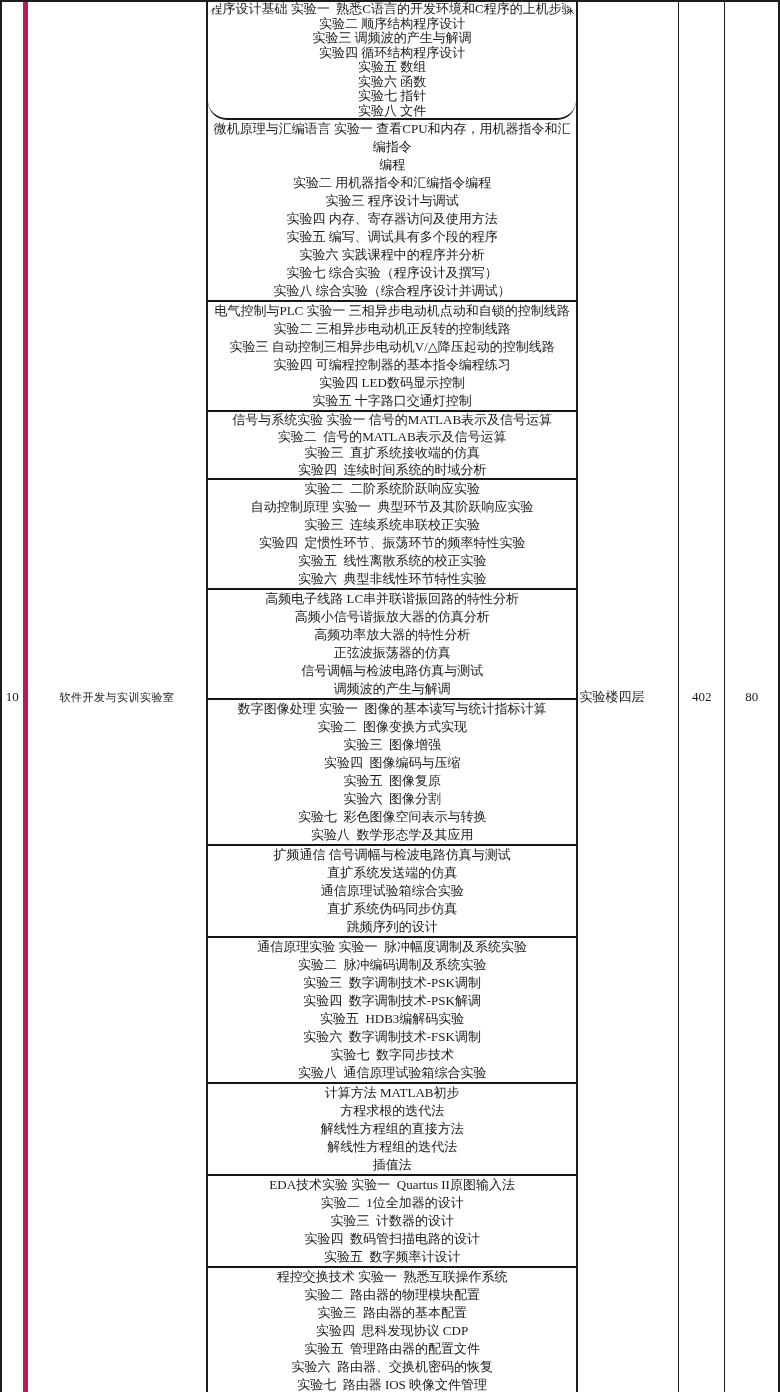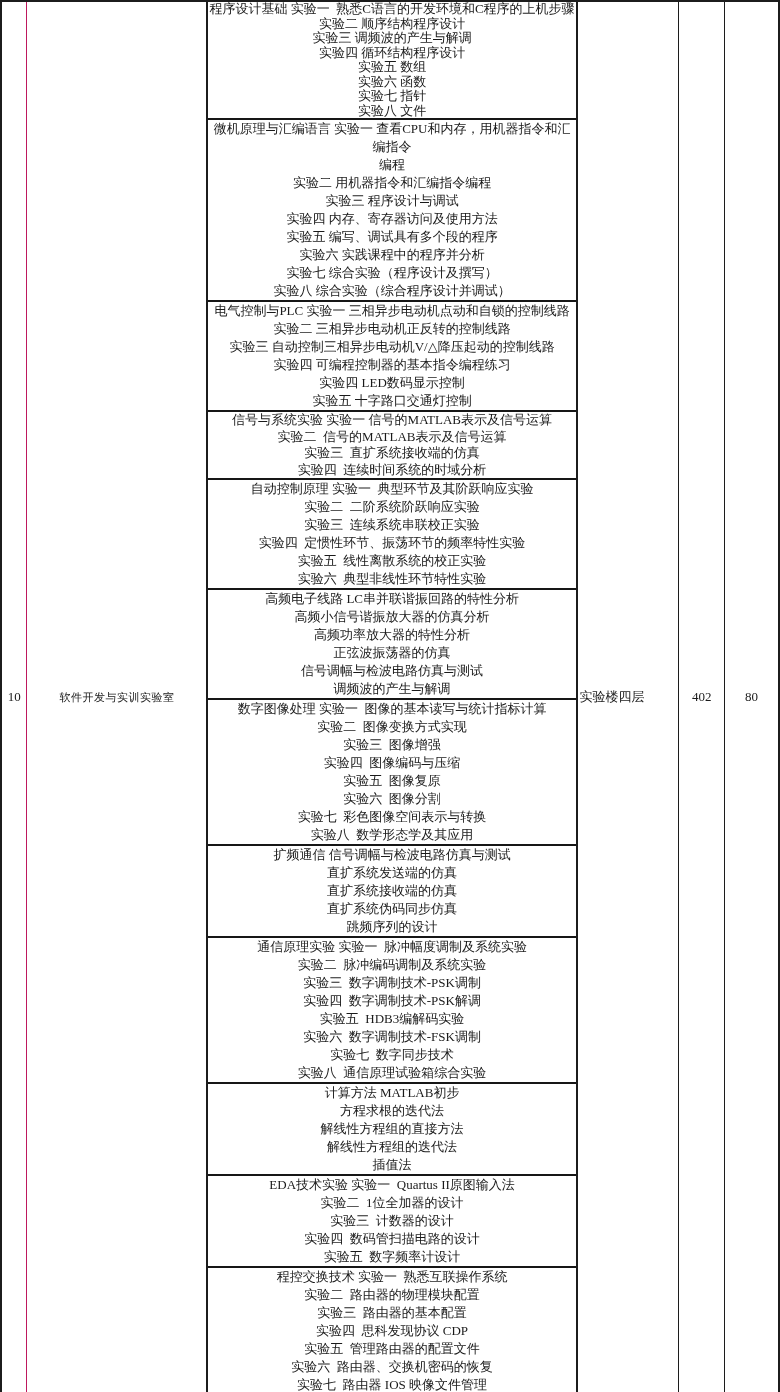--- a/index.html
+++ b/index.html
@@ -17,64 +17,64 @@
     overflow:hidden;
   }
   .cell{
     box-sizing:border-box;
     display:flex;
     align-items:center;
     justify-content:center;
     font-size:13px;
     text-align:center;
   }
-  .col-seq{width:26px;border-right:1px solid #be185d;}
+  .col-seq{width:26px;border-right:5px solid #be185d;}
   .col-name{width:183px;font-size:11px;letter-spacing:0.5px;}
   .col-exp{
     width:380px;
     border-left:2px solid #1c1c1c;
     border-right:2px solid #1c1c1c;
     display:block;
     font-size:13px;
   }
   .col-loc{width:70px;font-family:Liberation Serif, serif;}
   .col-room{width:47px;border-left:1px solid #1c1c1c;margin-left:32px;}
   .col-cap{width:55px;border-left:1px solid #1c1c1c;}
   .block{
     box-sizing:border-box;
     border-bottom:2px solid #161616;
     text-align:center;
     line-height:18px;
     white-space:pre-wrap;
     overflow:hidden;
   }
   .block:last-child{border-bottom:none;}
-  .block.lh-tight{line-height:14.5px;}
+  .block.lh-tight{line-height:14.5px;border-radius:19px;}
   .block.lh-mid{line-height:16.5px;}
   .exp-line{min-height:1em;}
 </style>
 </head>
 <body>
 
 <div class="page">
   <div class="cell col-seq">
     <span>10</span>
   </div>
   <div class="cell col-name">
     <span>软件开发与实训实验室</span>
   </div>
   <div class="cell col-exp">
       <div class="block lh-tight"><div class="exp-line">程序设计基础 实验一  熟悉C语言的开发环境和C程序的上机步骤</div><div class="exp-line">实验二 顺序结构程序设计</div><div class="exp-line">实验三 调频波的产生与解调</div><div class="exp-line">实验四 循环结构程序设计</div><div class="exp-line">实验五 数组</div><div class="exp-line">实验六 函数</div><div class="exp-line">实验七 指针</div><div class="exp-line">实验八 文件</div></div>
       <div class="block"><div class="exp-line">微机原理与汇编语言 实验一 查看CPU和内存，用机器指令和汇编指令</div><div class="exp-line">编程</div><div class="exp-line">实验二 用机器指令和汇编指令编程</div><div class="exp-line">实验三 程序设计与调试</div><div class="exp-line">实验四 内存、寄存器访问及使用方法</div><div class="exp-line">实验五 编写、调试具有多个段的程序</div><div class="exp-line">实验六 实践课程中的程序并分析</div><div class="exp-line">实验七 综合实验（程序设计及撰写）</div><div class="exp-line">实验八 综合实验（综合程序设计并调试）</div></div>
       <div class="block"><div class="exp-line">电气控制与PLC 实验一 三相异步电动机点动和自锁的控制线路</div><div class="exp-line">实验二 三相异步电动机正反转的控制线路</div><div class="exp-line">实验三 自动控制三相异步电动机V/△降压起动的控制线路</div><div class="exp-line">实验四 可编程控制器的基本指令编程练习</div><div class="exp-line">实验四 LED数码显示控制</div><div class="exp-line">实验五 十字路口交通灯控制</div></div>
       <div class="block lh-mid"><div class="exp-line">信号与系统实验 实验一 信号的MATLAB表示及信号运算</div><div class="exp-line">实验二  信号的MATLAB表示及信号运算</div><div class="exp-line">实验三  直扩系统接收端的仿真</div><div class="exp-line">实验四  连续时间系统的时域分析</div></div>
-      <div class="block"><div class="exp-line">自动控制原理 实验一  典型环节及其阶跃响应实验</div><div class="exp-line">实验二  二阶系统阶跃响应实验</div><div class="exp-line">实验三  连续系统串联校正实验</div><div class="exp-line">实验四  定惯性环节、振荡环节的频率特性实验</div><div class="exp-line">实验五  线性离散系统的校正实验</div><div class="exp-line">实验六  典型非线性环节特性实验</div></div>
+      <div class="block"><div class="exp-line">实验二  二阶系统阶跃响应实验</div><div class="exp-line">自动控制原理 实验一  典型环节及其阶跃响应实验</div><div class="exp-line">实验三  连续系统串联校正实验</div><div class="exp-line">实验四  定惯性环节、振荡环节的频率特性实验</div><div class="exp-line">实验五  线性离散系统的校正实验</div><div class="exp-line">实验六  典型非线性环节特性实验</div></div>
       <div class="block"><div class="exp-line">高频电子线路 LC串并联谐振回路的特性分析</div><div class="exp-line">高频小信号谐振放大器的仿真分析</div><div class="exp-line">高频功率放大器的特性分析</div><div class="exp-line">正弦波振荡器的仿真</div><div class="exp-line">信号调幅与检波电路仿真与测试</div><div class="exp-line">调频波的产生与解调</div></div>
       <div class="block"><div class="exp-line">数字图像处理 实验一  图像的基本读写与统计指标计算</div><div class="exp-line">实验二  图像变换方式实现</div><div class="exp-line">实验三  图像增强</div><div class="exp-line">实验四  图像编码与压缩</div><div class="exp-line">实验五  图像复原</div><div class="exp-line">实验六  图像分割</div><div class="exp-line">实验七  彩色图像空间表示与转换</div><div class="exp-line">实验八  数学形态学及其应用</div></div>
-      <div class="block"><div class="exp-line">扩频通信 信号调幅与检波电路仿真与测试</div><div class="exp-line">直扩系统发送端的仿真</div><div class="exp-line">直扩系统接收端的仿真</div><div class="exp-line">直扩系统伪码同步仿真</div><div class="exp-line">跳频序列的设计</div></div>
+      <div class="block"><div class="exp-line">扩频通信 信号调幅与检波电路仿真与测试</div><div class="exp-line">直扩系统发送端的仿真</div><div class="exp-line">通信原理试验箱综合实验</div><div class="exp-line">直扩系统伪码同步仿真</div><div class="exp-line">跳频序列的设计</div></div>
       <div class="block"><div class="exp-line">通信原理实验 实验一  脉冲幅度调制及系统实验</div><div class="exp-line">实验二  脉冲编码调制及系统实验</div><div class="exp-line">实验三  数字调制技术-PSK调制</div><div class="exp-line">实验四  数字调制技术-PSK解调</div><div class="exp-line">实验五  HDB3编解码实验</div><div class="exp-line">实验六  数字调制技术-FSK调制</div><div class="exp-line">实验七  数字同步技术</div><div class="exp-line">实验八  通信原理试验箱综合实验</div></div>
       <div class="block"><div class="exp-line">计算方法 MATLAB初步</div><div class="exp-line">方程求根的迭代法</div><div class="exp-line">解线性方程组的直接方法</div><div class="exp-line">解线性方程组的迭代法</div><div class="exp-line">插值法</div></div>
       <div class="block"><div class="exp-line">EDA技术实验 实验一  Quartus II原图输入法</div><div class="exp-line">实验二  1位全加器的设计</div><div class="exp-line">实验三  计数器的设计</div><div class="exp-line">实验四  数码管扫描电路的设计</div><div class="exp-line">实验五  数字频率计设计</div></div>
       <div class="block"><div class="exp-line">程控交换技术 实验一  熟悉互联操作系统</div><div class="exp-line">实验二  路由器的物理模块配置</div><div class="exp-line">实验三  路由器的基本配置</div><div class="exp-line">实验四  思科发现协议 CDP</div><div class="exp-line">实验五  管理路由器的配置文件</div><div class="exp-line">实验六  路由器、交换机密码的恢复</div><div class="exp-line">实验七  路由器 IOS 映像文件管理</div></div>
     </div>
   <div class="cell col-loc">
     <span>实验楼四层</span>
   </div>
   <div class="cell col-room">
     <span>402</span>

